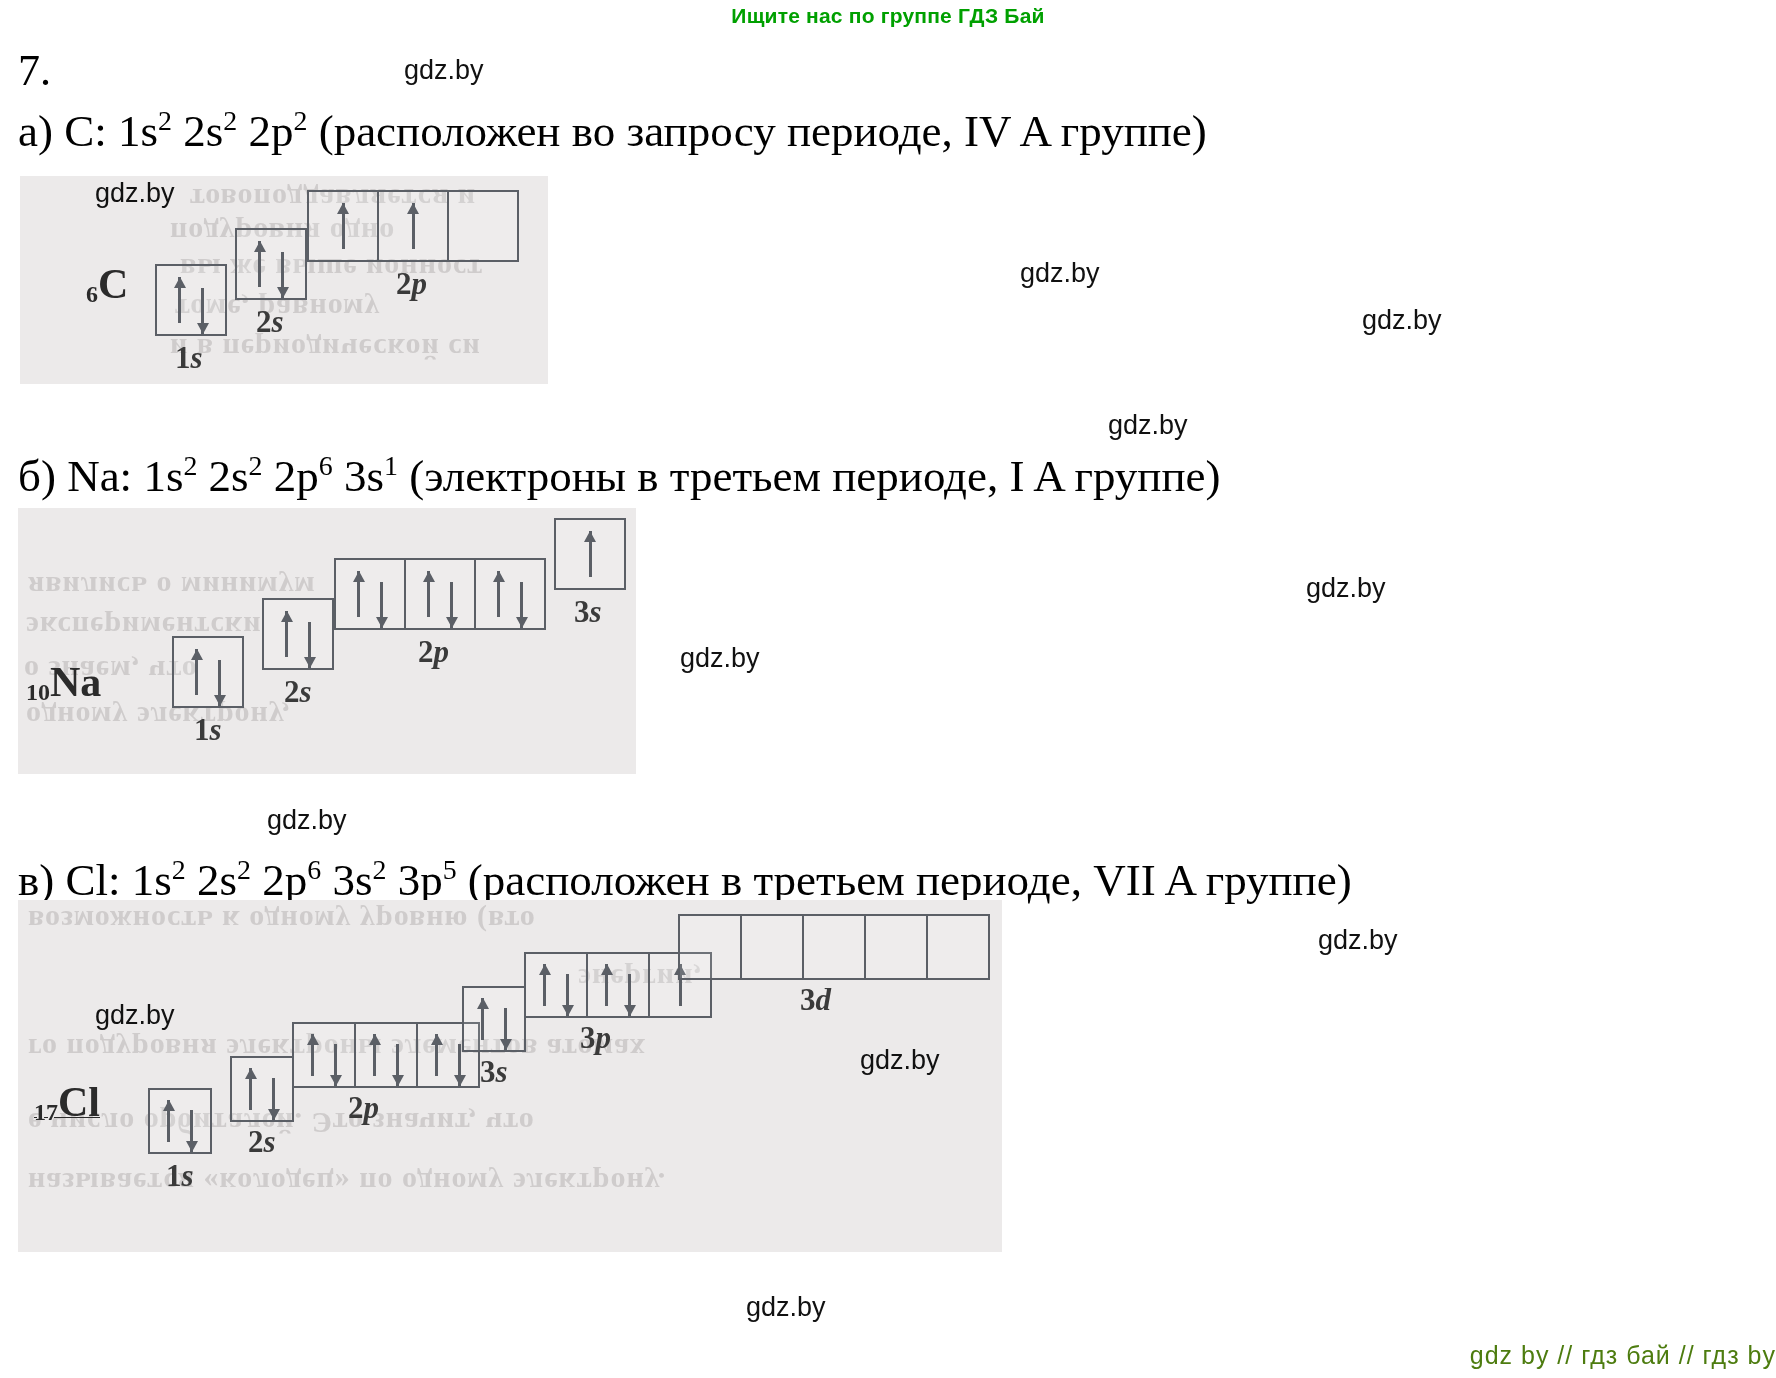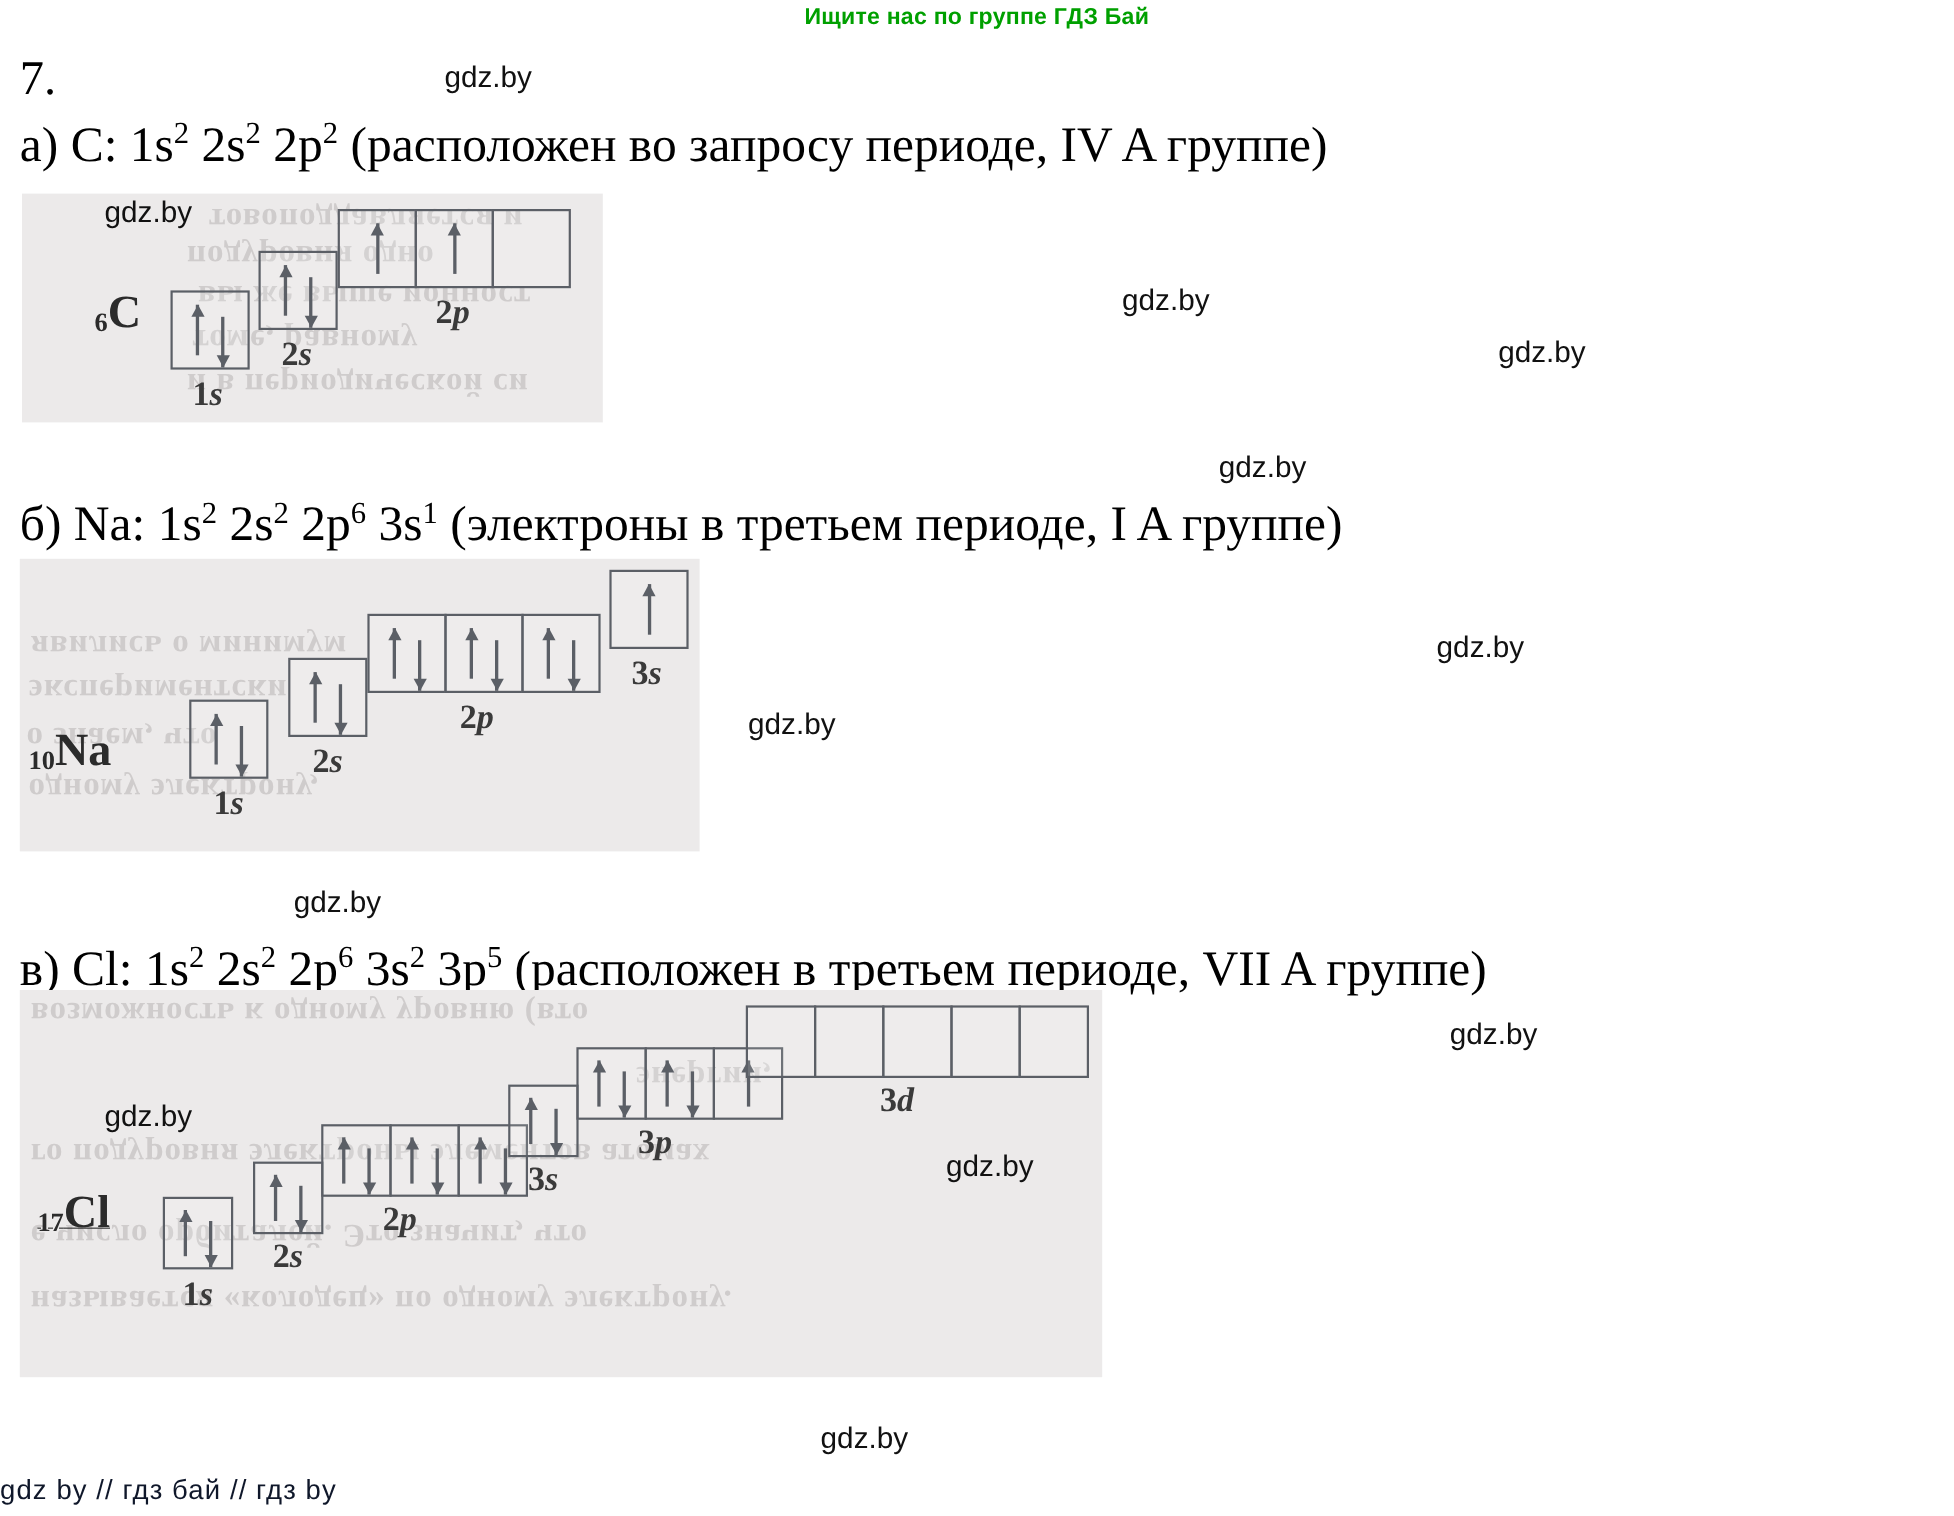--- a/index.html
+++ b/index.html
@@ -102,22 +102,22 @@
     position:absolute;
     font-family:"Liberation Serif", serif;
     font-weight:700;
     font-size:31px;
     color:#3a3a3a;
     white-space:nowrap;
   }
   .olabel i{font-style:italic;}
   .footer{
     position:absolute;left:0;width:1776px;bottom:8px;
-    text-align:left;
-    color:#0f172a;
+    text-align:right;
+    color:#4d7c0f;
     font-family:"Liberation Sans", sans-serif;
     font-size:25px;
     letter-spacing:1px;
   }
 </style>
 </head>
 <body>
 
 <div class="banner">Ищите нас по группе ГДЗ Бай</div>
 

